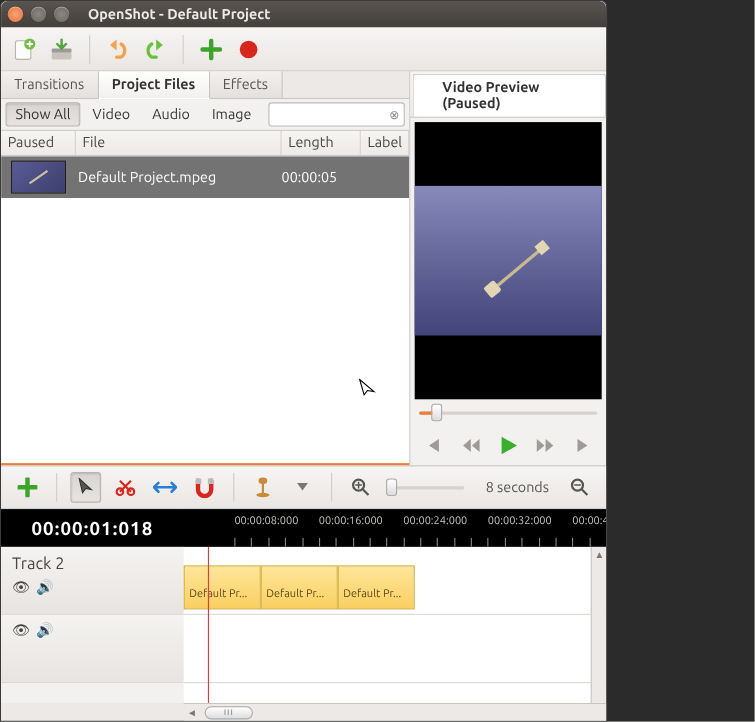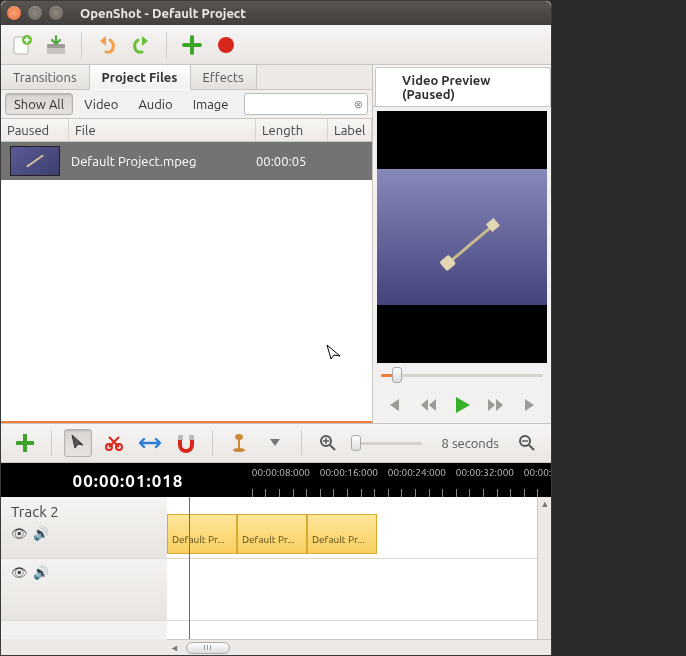--- a/index.html
+++ b/index.html
@@ -50,21 +50,21 @@
 .pc { width:22px; height:22px; display:flex; align-items:center; justify-content:center; cursor:pointer; color:#9e9a96; }
 .pc.play { color:#37b02a; }
 .timeline-toolbar { height: 40px; background: linear-gradient(#f7f5f4,#e9e6e3); border-top: 1px solid #c9c5c1; border-bottom: 1px solid #c9c5c1; display:flex; align-items:center; padding: 0 10px; gap: 8px; }
 .tl-btn { width: 28px; height: 28px; display:flex; align-items:center; justify-content:center; cursor:pointer; border-radius:3px; }
 .tl-btn.pressed { background: linear-gradient(#d9d5d2,#e6e3e0); border:1px solid #b8b3ae; box-shadow: inset 0 1px 2px rgba(0,0,0,.15); }
 .zoom-slider { flex:1; height:3px; background:#d6d2ce; border-radius:2px; position:relative; margin: 0 6px; }
 .zoom-thumb { position:absolute; left:0; top:50%; width:10px; height:16px; background:linear-gradient(#fff,#ddd); border:1px solid #aaa; border-radius:3px; transform:translate(-50%,-50%);}
 .zoom-label { color:#555; font-size:13px; white-space:nowrap; margin: 0 6px;}
 .timeline { flex:1; display:flex; flex-direction:column; background:#ece9e6; position:relative; }
 .ruler-row { height: 34px; display:flex; background:#000; color:#ece9e6; }
-.timecode { width: 166px; display:flex; align-items:center; justify-content:center; font-size:17px; font-weight:bold; color:#fff; background:#000; letter-spacing:1px;margin-left:44px;}
+.timecode { width: 166px; display:flex; align-items:center; justify-content:center; font-size:17px; font-weight:bold; color:#fff; background:#000; letter-spacing:1px;}
 .ruler { flex:1; position:relative; background:#000; overflow:hidden;}
 .ruler-tick { position:absolute; top:4px; color:#c7c3bf; font-size:10px; }
 .ruler-line { position:absolute; bottom:0; width:1px; height:8px; background:#888; }
 .tracks-wrap { flex:1; display:flex; position:relative; overflow: hidden; }
 .track-labels { width: 166px; background:#f2f1f0; }
 .track-area { flex:1; position:relative; background:#fff; }
 .track-row { height: 62px; border-bottom: 1px solid #dcd9d5; position:relative; }
 .track-label { height: 62px; border-bottom: 1px solid #dcd9d5; padding: 6px 10px; color:#444; background:linear-gradient(#f5f3f1,#e7e4e1); }
 .track-label .tname { font-size:15px; margin-bottom: 6px;}
 .track-label .tico { display:flex; gap:6px; color:#444; }

